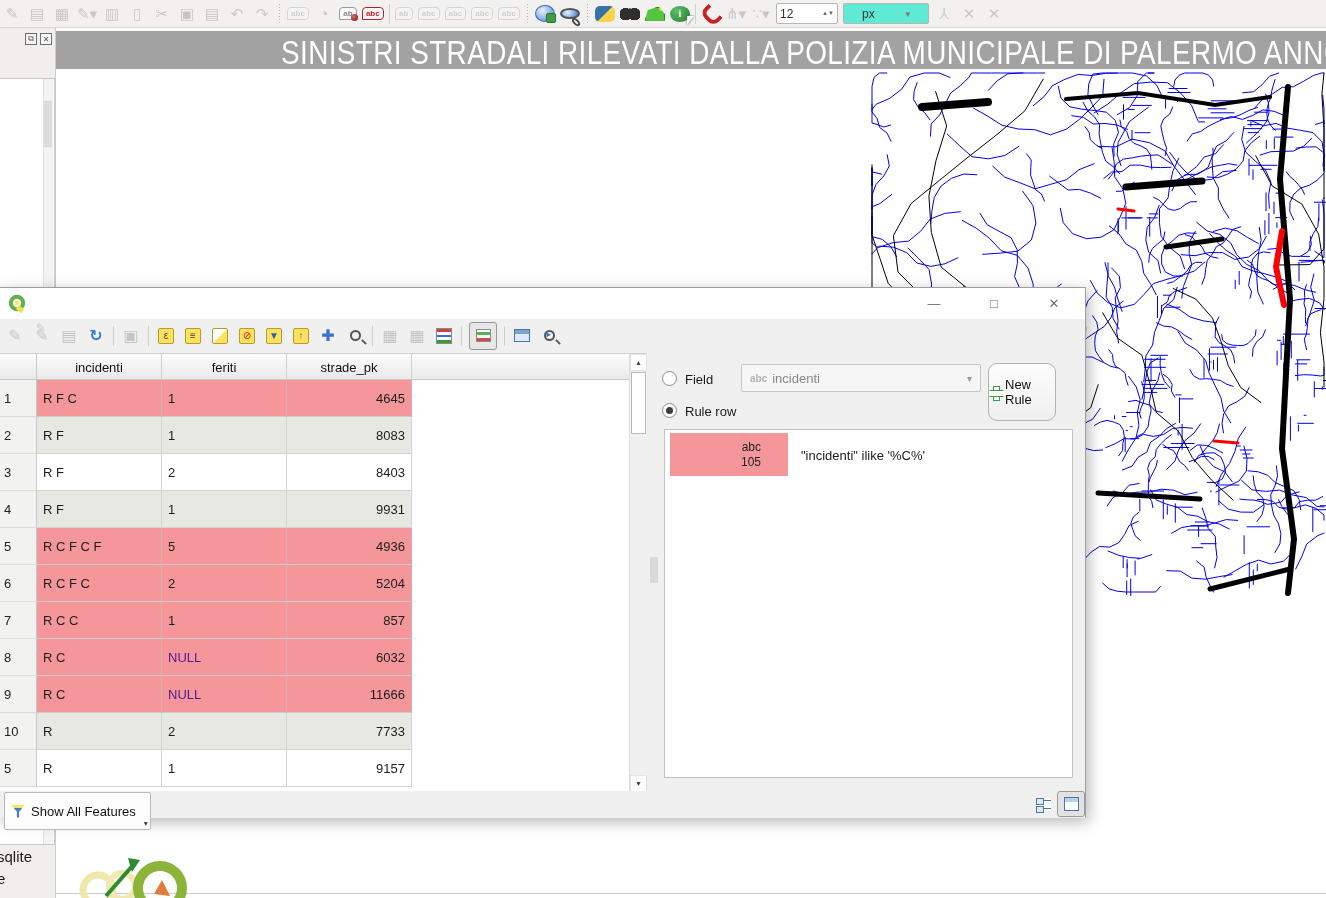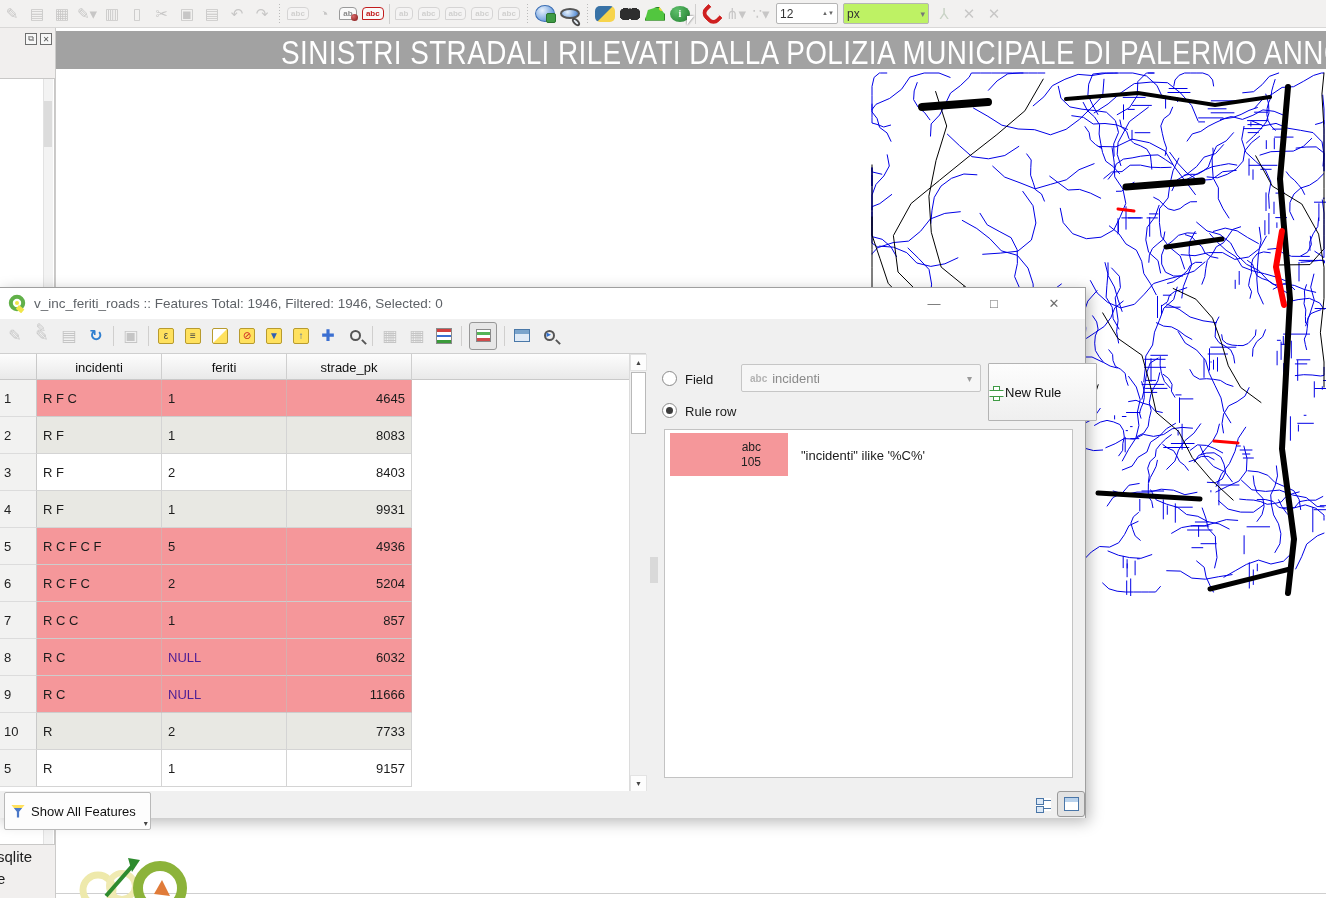--- a/index.html
+++ b/index.html
@@ -33,22 +33,22 @@
   .k-polygon::after{content:"";position:absolute;right:-1px;top:-3px;width:6px;height:6px;border-radius:50%;background:#ffd938;}
   .k-info{width:16px;height:16px;border-radius:50%;background:radial-gradient(circle at 35% 30%,#5fc06c,#1f7d2c);
     color:#fff;font-size:10px;font-weight:bold;font-family:"Liberation Serif",serif;}
   .k-info::after{content:"";position:absolute;right:-4px;bottom:-3px;width:0;height:0;
     border-left:7px solid #fff;border-bottom:9px solid transparent;filter:drop-shadow(0 0 1px #555);}
   .k-magnet{width:13px;height:13px;border:4px solid #cf2020;border-bottom:none;border-radius:8px 8px 0 0;
     transform:rotate(-135deg);margin-top:4px;}
   .k-spin{width:62px;height:21px;border:1px solid #b5b5b5;background:#fff;border-radius:2px;
     font-size:12px;color:#333;justify-content:space-between;padding:0 3px;}
   .spin-arrows{display:flex;flex-direction:column;font-size:6px;color:#666;line-height:5px;}
-  .k-combo{width:86px;height:21px;border:1px solid #b5b5b5;background:#bef264;border-radius:2px;
-    font-size:12px;color:#333;justify-content:space-between;padding:0 3px;}
+  .k-combo{width:86px;height:21px;border:1px solid #b5b5b5;background:#5eead4;border-radius:2px;
+    font-size:12px;color:#333;justify-content:space-between;padding:0 18px;}
   .cmb-car{font-size:9px;color:#777;}
   
   .left-dock{position:absolute;left:0;top:28px;width:56px;height:870px;background:#f1efee;border-right:1px solid #cccbca;}
   .dock-btns{position:absolute;left:25px;top:5px;display:flex;gap:3px;}
   .dock-btn{width:12px;height:12px;border:1px solid #6f6f6f;background:#f7f7f7;color:#555;font-size:8px;
     display:flex;align-items:center;justify-content:center;}
   .dock-body{position:absolute;left:0;top:50px;width:55px;height:767px;background:#fff;border:1px solid #c9c8c7;border-left:none;}
   .dock-scroll{position:absolute;right:1px;top:0;width:10px;height:100%;background:#f3f3f3;border-left:1px solid #e2e2e2;}
   .dock-thumb{position:absolute;right:1px;top:22px;width:8px;height:46px;background:#dcdcdc;}
   .dock-text{position:absolute;left:-3px;color:#1d1d1d;font-size:15px;z-index:3;}
@@ -114,21 +114,21 @@
   .sthumb{position:absolute;left:1px;top:18px;width:15px;height:62px;background:#fff;border:1px solid #b9b9b9;}
   .panel-nub{position:absolute;left:650px;top:269px;width:8px;height:26px;background:#d9d9d9;}
   
   .radio{width:15px;height:15px;border-radius:50%;border:1px solid #8a8a8a;background:#fff;position:absolute;}
   .radio.sel::after{content:"";position:absolute;left:3px;top:3px;width:7px;height:7px;border-radius:50%;background:#3d3d3d;}
   .rlabel{position:absolute;font-size:13px;color:#1b1b1b;}
   .field-combo{position:absolute;left:741px;top:76px;width:240px;height:28px;background:#f6f6f6;
     border:1px solid #c6c6c6;border-radius:2px;display:flex;align-items:center;padding:0 8px;font-size:13px;color:#8a8a8a;}
   .combo-abc{color:#b3b3b3;font-size:10px;font-weight:bold;margin-right:5px;}
   .combo-caret{margin-left:auto;color:#9a9a9a;font-size:10px;}
-  .newrule-btn{position:absolute;left:988px;top:75px;width:109px;height:58px;border:1px solid #b3b3b3;border-radius:1px;
+  .newrule-btn{position:absolute;left:988px;top:75px;width:68px;height:58px;border:1px solid #b3b3b3;border-radius:9px;
     background:linear-gradient(#fdfdfd,#efefef);display:flex;align-items:center;gap:3px;
     font-size:13px;color:#111;}
   .greenplus{width:13px;height:13px;position:relative;flex:none;}
   .greenplus::before,.greenplus::after{content:"";position:absolute;background:#fff;border:1.5px solid #3f9b45;}
   .greenplus::before{left:4px;top:0;width:5px;height:13px;}
   .greenplus::after{left:0;top:4px;width:13px;height:5px;border-left-color:transparent;border-right-color:transparent;}
   .rule-list{position:absolute;left:664px;top:141px;width:409px;height:349px;background:#fff;border:1px solid #c3c3c3;}
   .rule-item{position:absolute;left:0;top:0;width:100%;height:50px;display:flex;align-items:center;}
   .rule-swatch{position:absolute;left:5px;top:3px;width:118px;height:43px;background:#f5979a;
     display:flex;flex-direction:column;align-items:flex-end;justify-content:center;padding-right:27px;
@@ -552,21 +552,20 @@
 </svg>
 
 <div class="dialog">
 
   <div class="dlg-title">
     <svg class="dlg-ico" width="19" height="19" viewBox="0 0 19 19">
       <circle cx="9" cy="9" r="6.2" fill="none" stroke="#61b049" stroke-width="4"></circle>
       <rect x="11" y="11" width="7" height="5" fill="#f0e64a" transform="rotate(40 11 11)"></rect>
       <circle cx="9" cy="9" r="2" fill="#f0e64a"></circle>
     </svg>
-    <span class="dlg-title-text">v_inc_feriti_roads :: Features Total: 1946, Filtered: 1946, Selected: 0</span>
     <div class="winbtn" style="left:915px;">—</div>
     <div class="winbtn" style="left:975px;">□</div>
     <div class="winbtn" style="left:1035px;">✕</div>
   </div>
 
   <div class="dlg-toolbar">
       <span class="dti k-glyph faded">✎</span>
       <span class="dti k-glyph faded glyph-stack">✎</span>
       <span class="dti k-glyph faded">▤</span>
       <span class="dti k-glyph" style="color: rgb(47, 127, 208); font-weight: bold;">↻</span>

